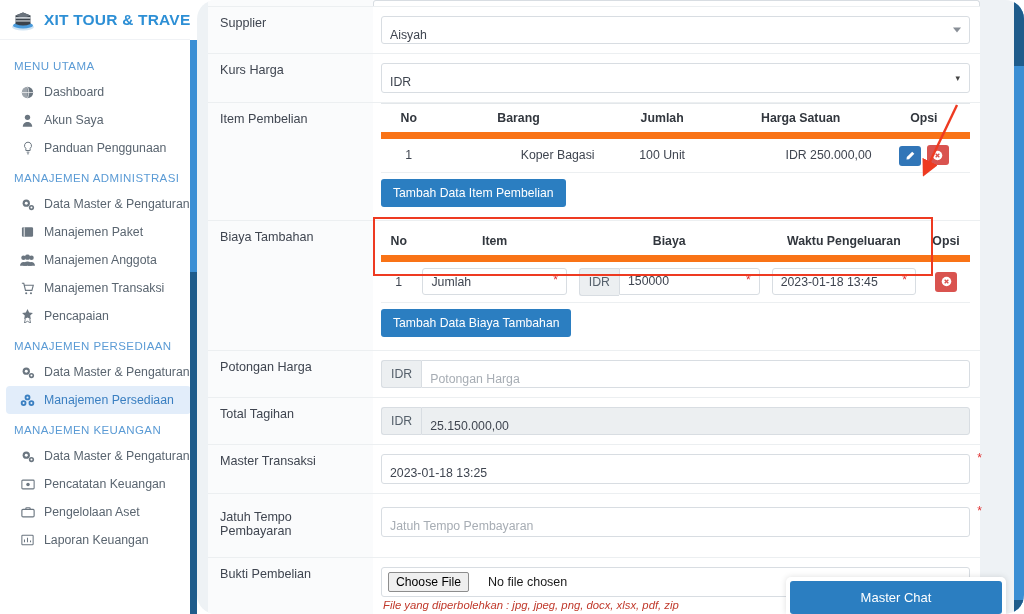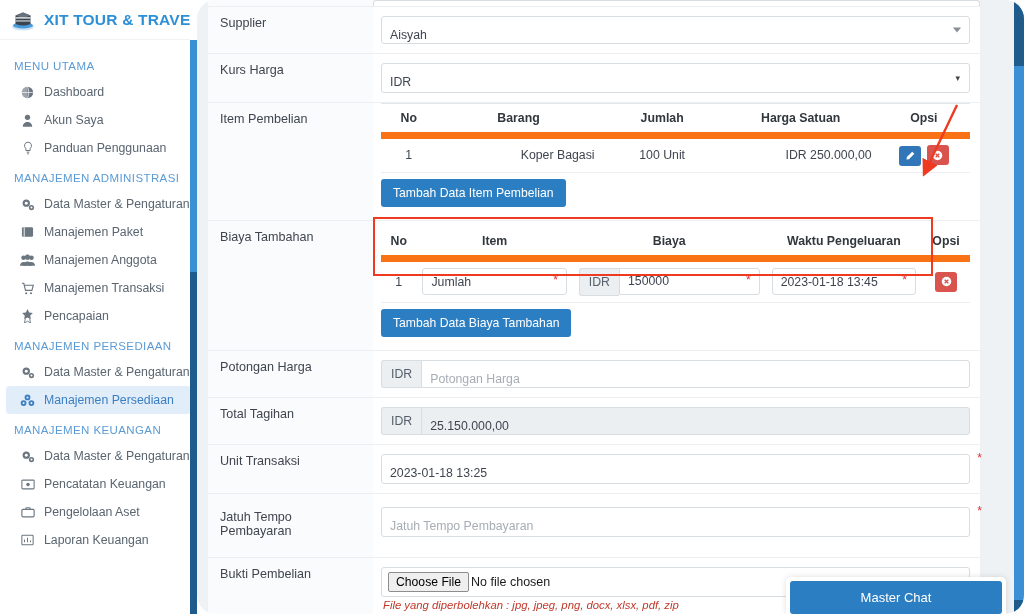--- a/index.html
+++ b/index.html
@@ -148,21 +148,21 @@
     color: #c0392b; font-size: 11.3px; font-style: italic;
     padding: 2px 0 0 2px; display: block;
   }
   .filebox {
     width: 100%; height: 30px; border: 1px solid #d8dde2; border-radius: 3px;
     background: #fff; display: flex; align-items: center; padding: 0 6px;
     font-size: 12.5px; color: #1a1a1a;
   }
   .file-btn {
     border: 1px solid #8d8d8d; background: #efefef; border-radius: 2px;
-    font-size: 12.2px; padding: 2px 7px; color: #000; margin-right: 2px;
+    font-size: 12.2px; padding: 2px 7px; color: #000; margin-right: 19px;
   }
 
   
   .rsb-track { position: absolute; right: 0; top: 0; width: 10px; height: 614px; background: #3b8fd4; }
   .rsb-thumb { position: absolute; right: 0; top: 0; width: 10px; height: 66px; background: #1f5c8b; }
   .rsb-bottom { position: absolute; right: 0; bottom: 0; width: 10px; height: 14px; background: #1f5c8b; }
 
   
   .chat-widget {
     position: absolute; right: 18px; bottom: 0; width: 220px;
@@ -500,21 +500,21 @@
               <div class="grp">
                 <span class="grp-addon">IDR</span>
                 <div class="inp ro" style="flex:1">
                   <span>25.150.000,00</span>
                 </div>
               </div>
             </td>
           </tr>
 
           <tr class="form-row">
-            <td class="lbl-cell">Unit Transaksi</td>
+            <td class="lbl-cell">Master Transaksi</td>
             <td class="val-cell" style="position:relative">
               <div class="inp tall">
                 <span>2023-01-18 13:25</span>
               </div>
               <span class="req-out">*</span>
             </td>
           </tr>
 
           <tr class="form-row">
             <td class="lbl-cell" style="padding-top:16px !important;">Jatuh Tempo Pembayaran</td>

